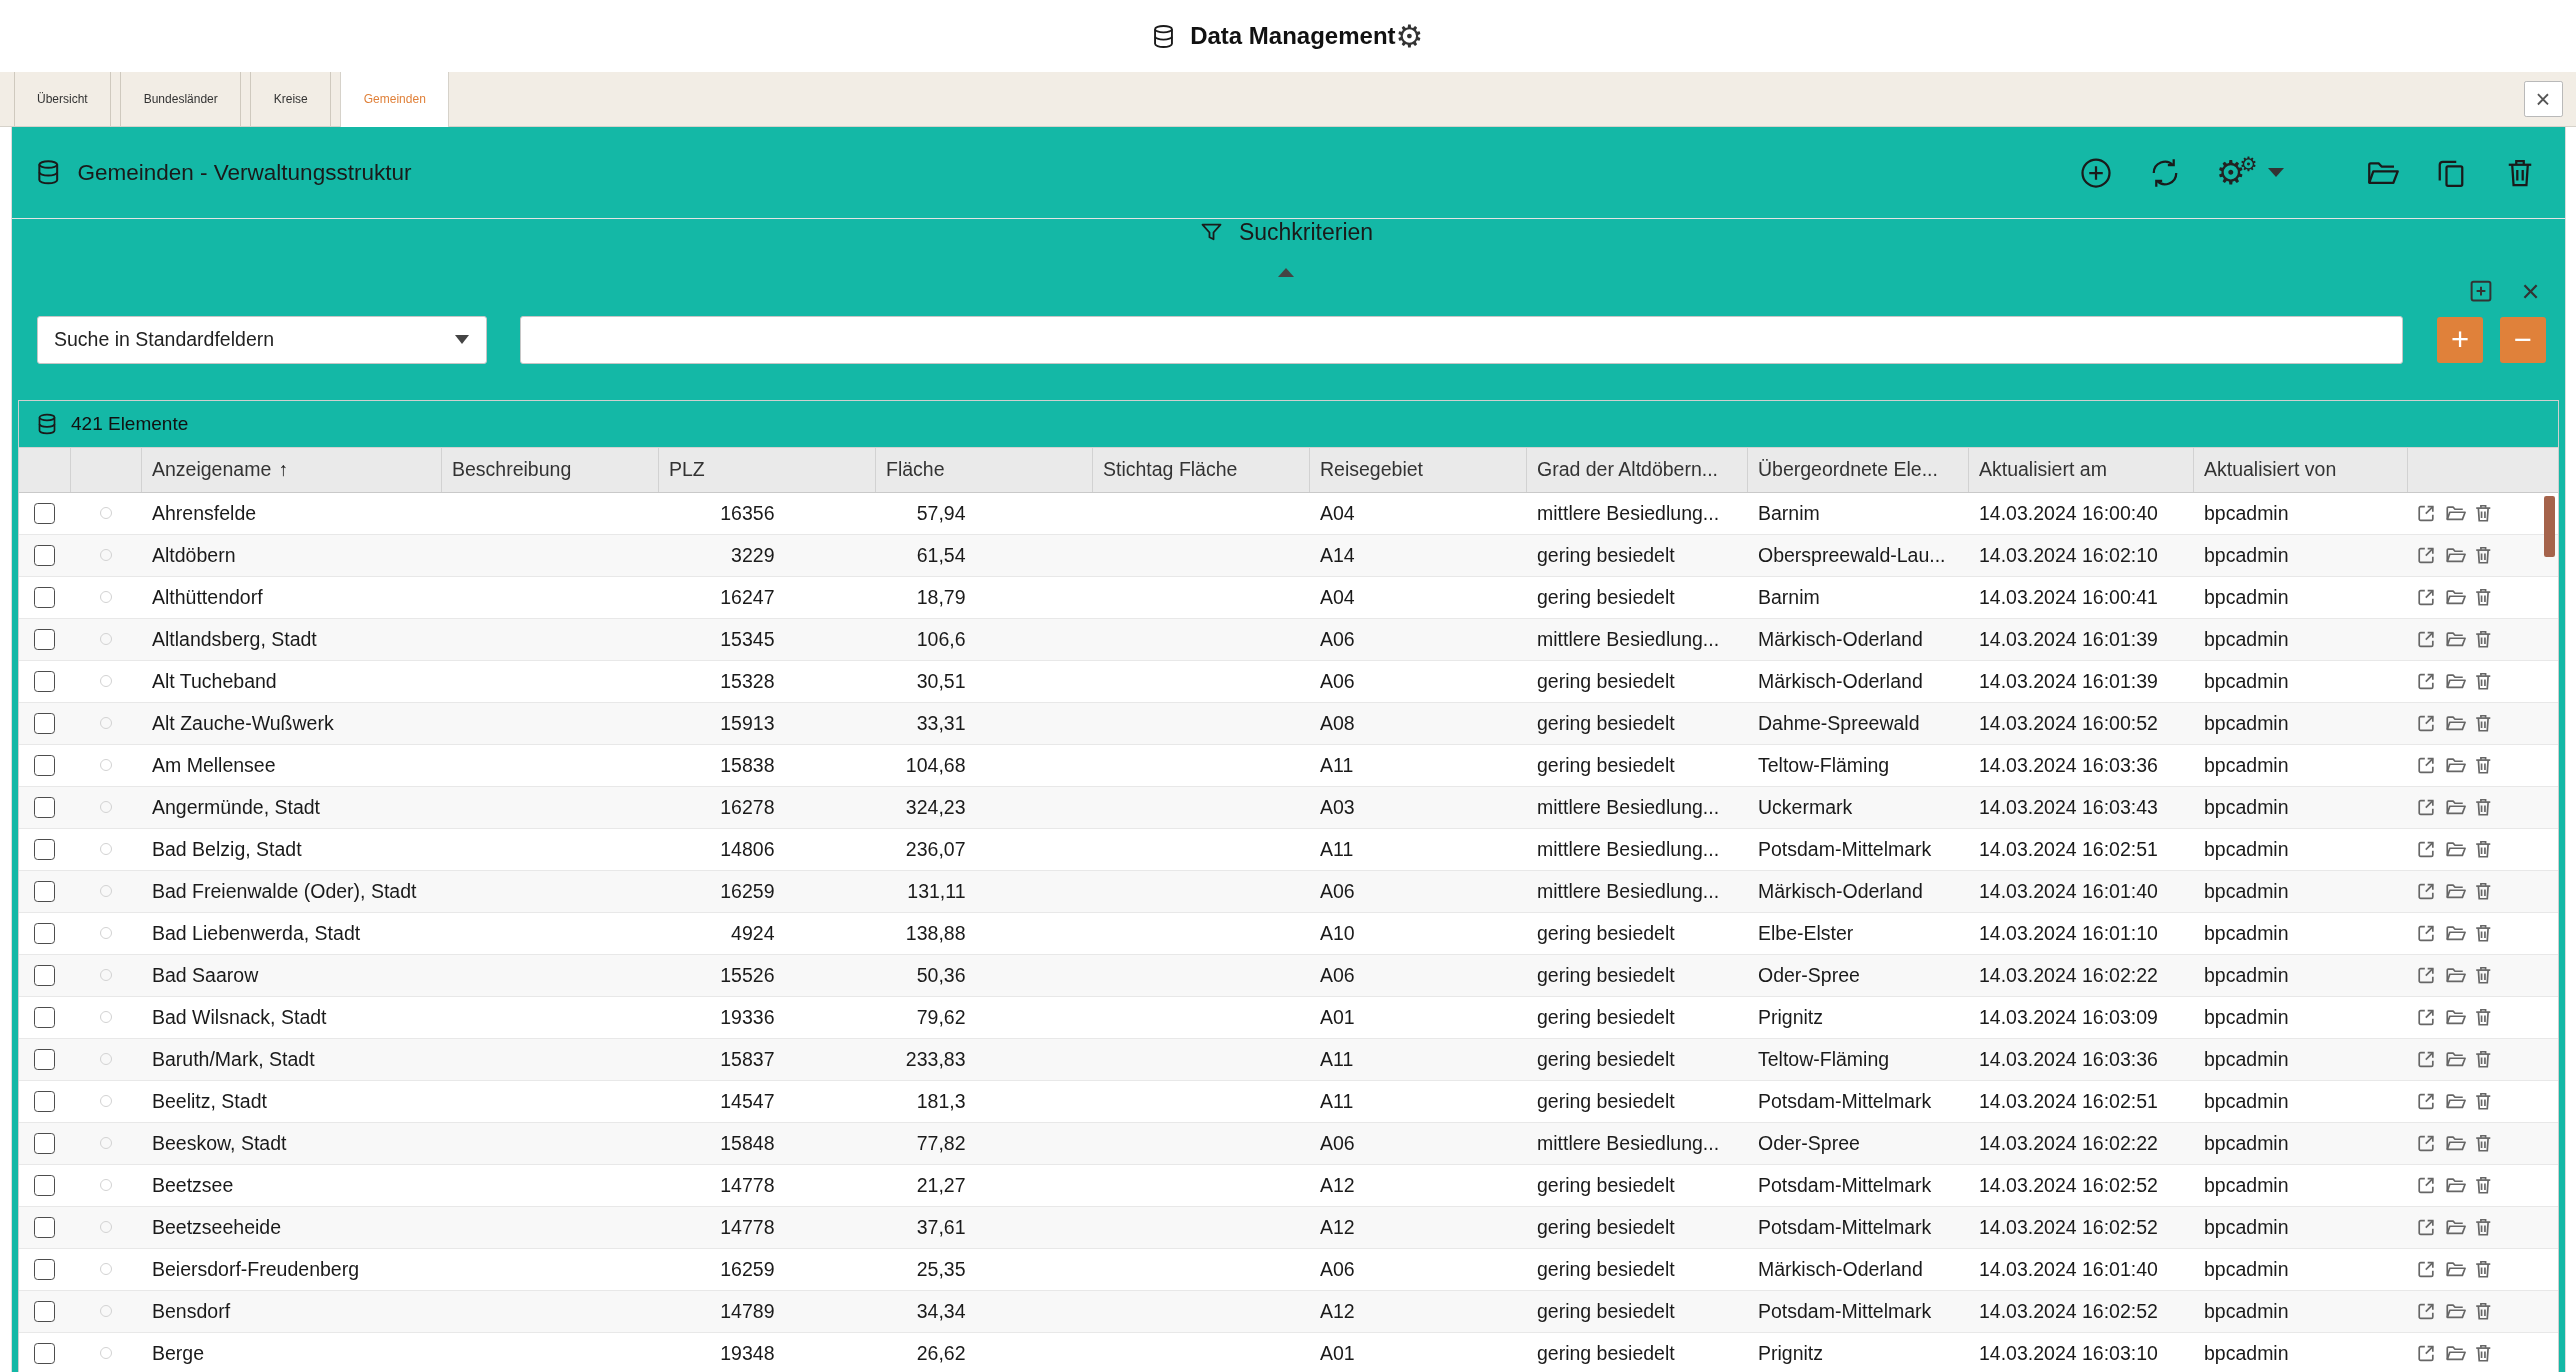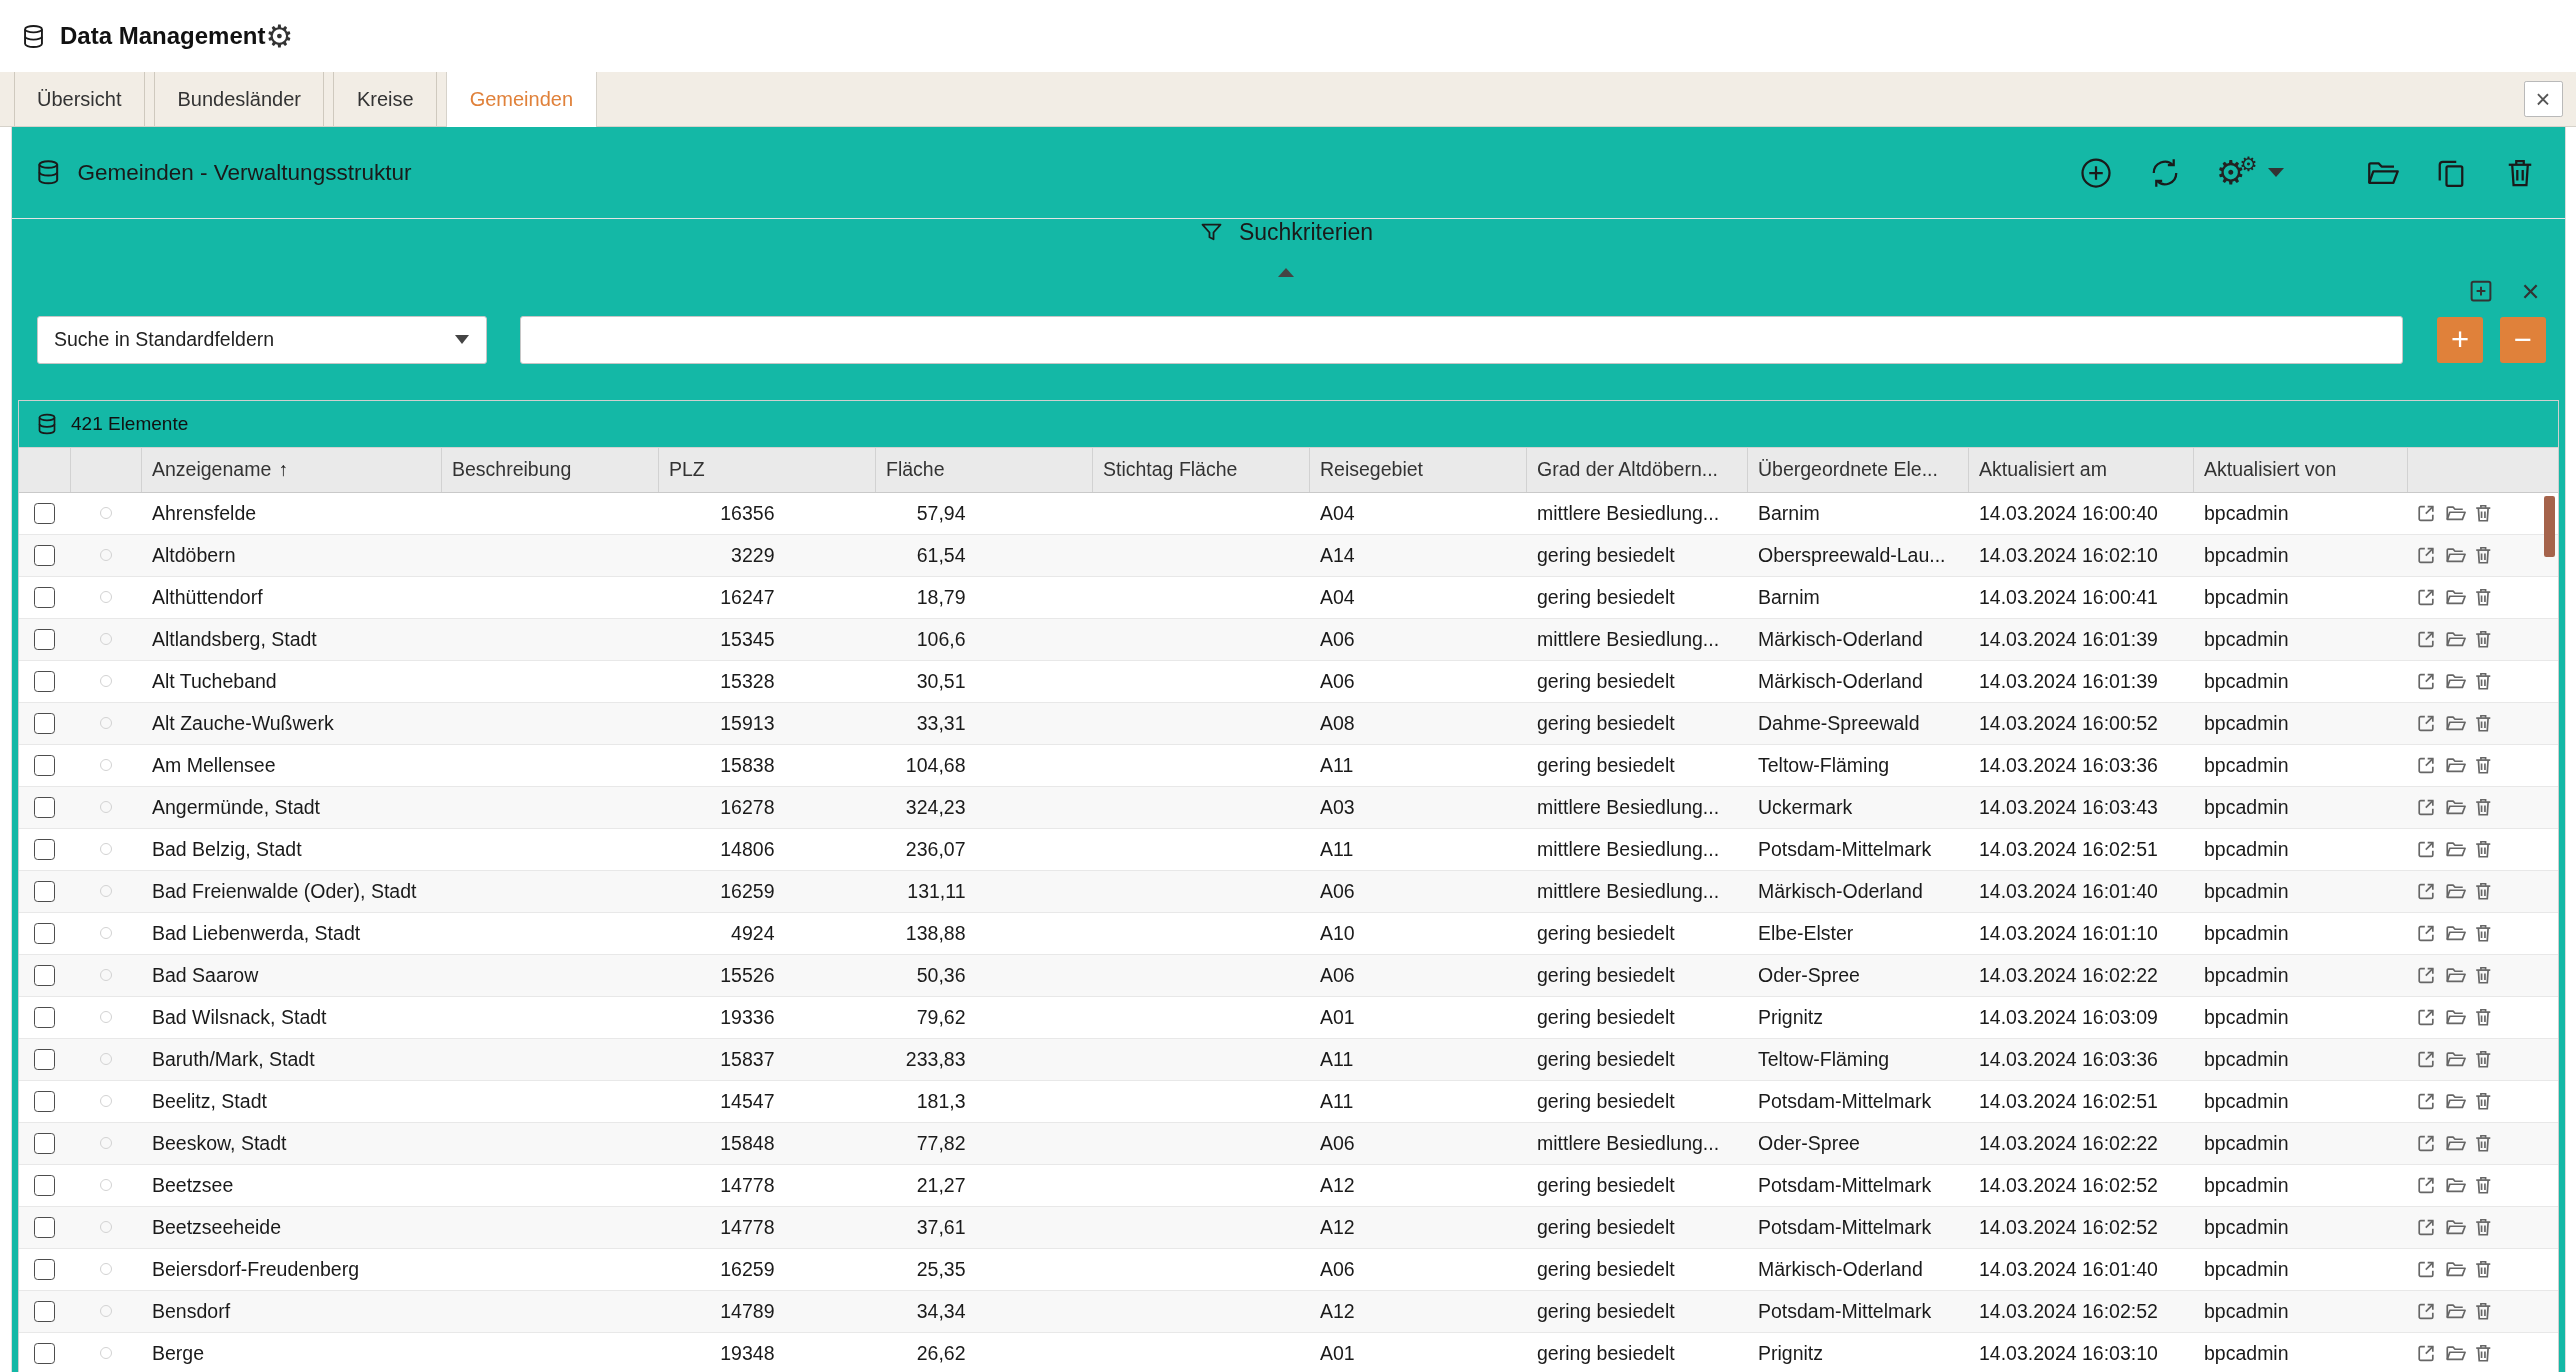--- a/index.html
+++ b/index.html
@@ -11,28 +11,28 @@
   :root{
     --accent:#E0813A;
     --tab-bar-bg:#F2EDE5;
     --header-bg:#EAEAEA;
     --scrollbar-thumb:#A5634B;
     --cols: 52px 71px 300px 217px 217px 217px 217px 217px 221px 221px 225px 214px minmax(0,1fr);
   }
   svg.ic { display:block; }
 
   
-  .app-header { height:72px; display:flex; align-items:center; justify-content:flex-start; padding:0 22.5px 0 19.5px; background:#fff; }
+  .app-header { height:72px; display:flex; align-items:center; justify-content:center; padding:0 22.5px 0 19.5px; background:#fff; }
   .app-header-left { display:flex; align-items:center; gap:13.5px; }
   .app-title { font-size:24px; font-weight:bold; color:#111; }
   .gear-glyph { font-size:31px; color:#333; line-height:1; cursor:pointer; }
 
   
   .tab-bar { height:55px; background:var(--tab-bar-bg); border-bottom:0.7px solid #D6D2CA; display:flex; align-items:stretch; padding-left:13.5px; position:relative; }
-  .tab { display:flex; align-items:center; padding:0 22.5px; font-size:20px; color:#333;
+  .tab { display:flex; align-items:center; padding:0 22.5px; font-size:12px; color:#333;
          border-left:0.7px solid #CFC9BE; border-right:0.7px solid #CFC9BE; margin-right:9px; cursor:pointer; white-space:nowrap; }
   .tab.active { background:#fff; color:var(--accent); border-color:#D6D2CA; margin-bottom:-0.7px; z-index:1; }
   .tab-close-box { position:absolute; right:13.5px; top:9px; width:39px; height:36px; border:0.7px solid #B9B9B9; border-radius:2.2px;
                    background:#fff; display:flex; align-items:center; justify-content:center; font-size:25.5px; color:#555; cursor:pointer; }
 
   
   .content { margin:0 10.5px; border-left:0.7px solid #DCDCDC; border-right:0.7px solid #DCDCDC;
              height:1245px; background:#14b8a6; display:flex; flex-direction:column; }
 
   

